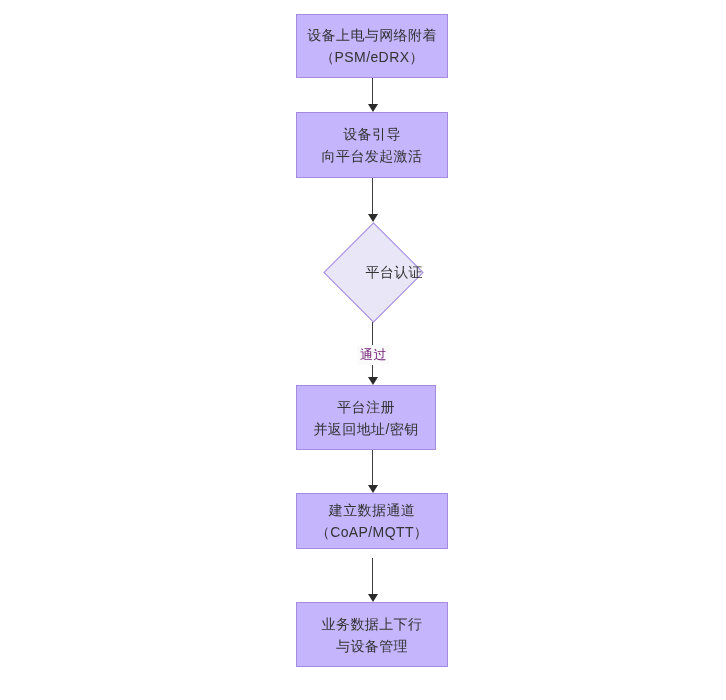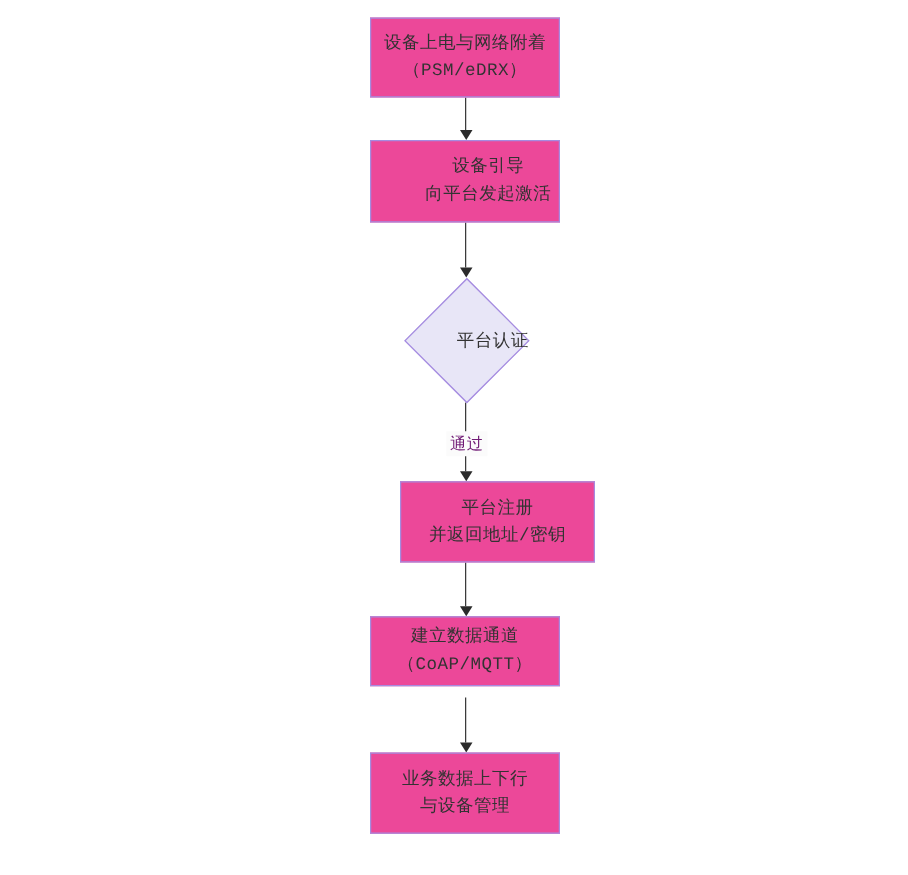--- a/index.html
+++ b/index.html
@@ -14,27 +14,26 @@
   #canvas {
     position: relative;
     width: 726px;
     height: 700px;
     background: #ffffff;
     overflow: hidden;
   }
   .node {
     position: absolute;
     box-sizing: border-box;
-    background: #ec4899;
+    background: #c4b5fd;
     border: 1.4px solid #a58be0;
     display: flex;
     align-items: center;
     justify-content: center;
     text-align: center;
-    font-family: Liberation Mono, monospace;
   }
   .node .node-text {
     font-size: 14px;
     line-height: 22px;
     color: #333333;
     letter-spacing: 0.4px;
     white-space: pre-line;
     padding: 0 6px;
   }
   .diamond-wrap {
@@ -128,31 +127,31 @@
     <div class="edge-head" style="top:36px;"></div>
   </div>
 
   <div class="edge-label" style="left:357px; top:345px;">通过</div>
 
   <div class="node" style="left:296px; top:14px; width:152px; height:64px;">
     <div class="node-text">设备上电与网络附着
 （PSM/eDRX）</div>
   </div>
 
-  <div class="node" style="left:296px; top:112px; width:152px; height:66px;justify-content:flex-end;">
+  <div class="node" style="left:296px; top:112px; width:152px; height:66px;">
     <div class="node-text">设备引导
 向平台发起激活</div>
   </div>
 
   <div class="diamond-wrap" style="left:323px; top:222px; width:100px; height:100px;">
     <div class="diamond-shape"></div>
     <div class="diamond-label">平台认证</div>
   </div>
 
-  <div class="node" style="left:296px; top:385px; width:156px; height:65px;margin-left:24px;">
+  <div class="node" style="left:296px; top:385px; width:140px; height:65px;">
     <div class="node-text">平台注册
 并返回地址/密钥</div>
   </div>
 
   <div class="node" style="left:296px; top:493px; width:152px; height:56px;">
     <div class="node-text">建立数据通道
 （CoAP/MQTT）</div>
   </div>
 
   <div class="node" style="left:296px; top:602px; width:152px; height:65px;text-align:center;">

